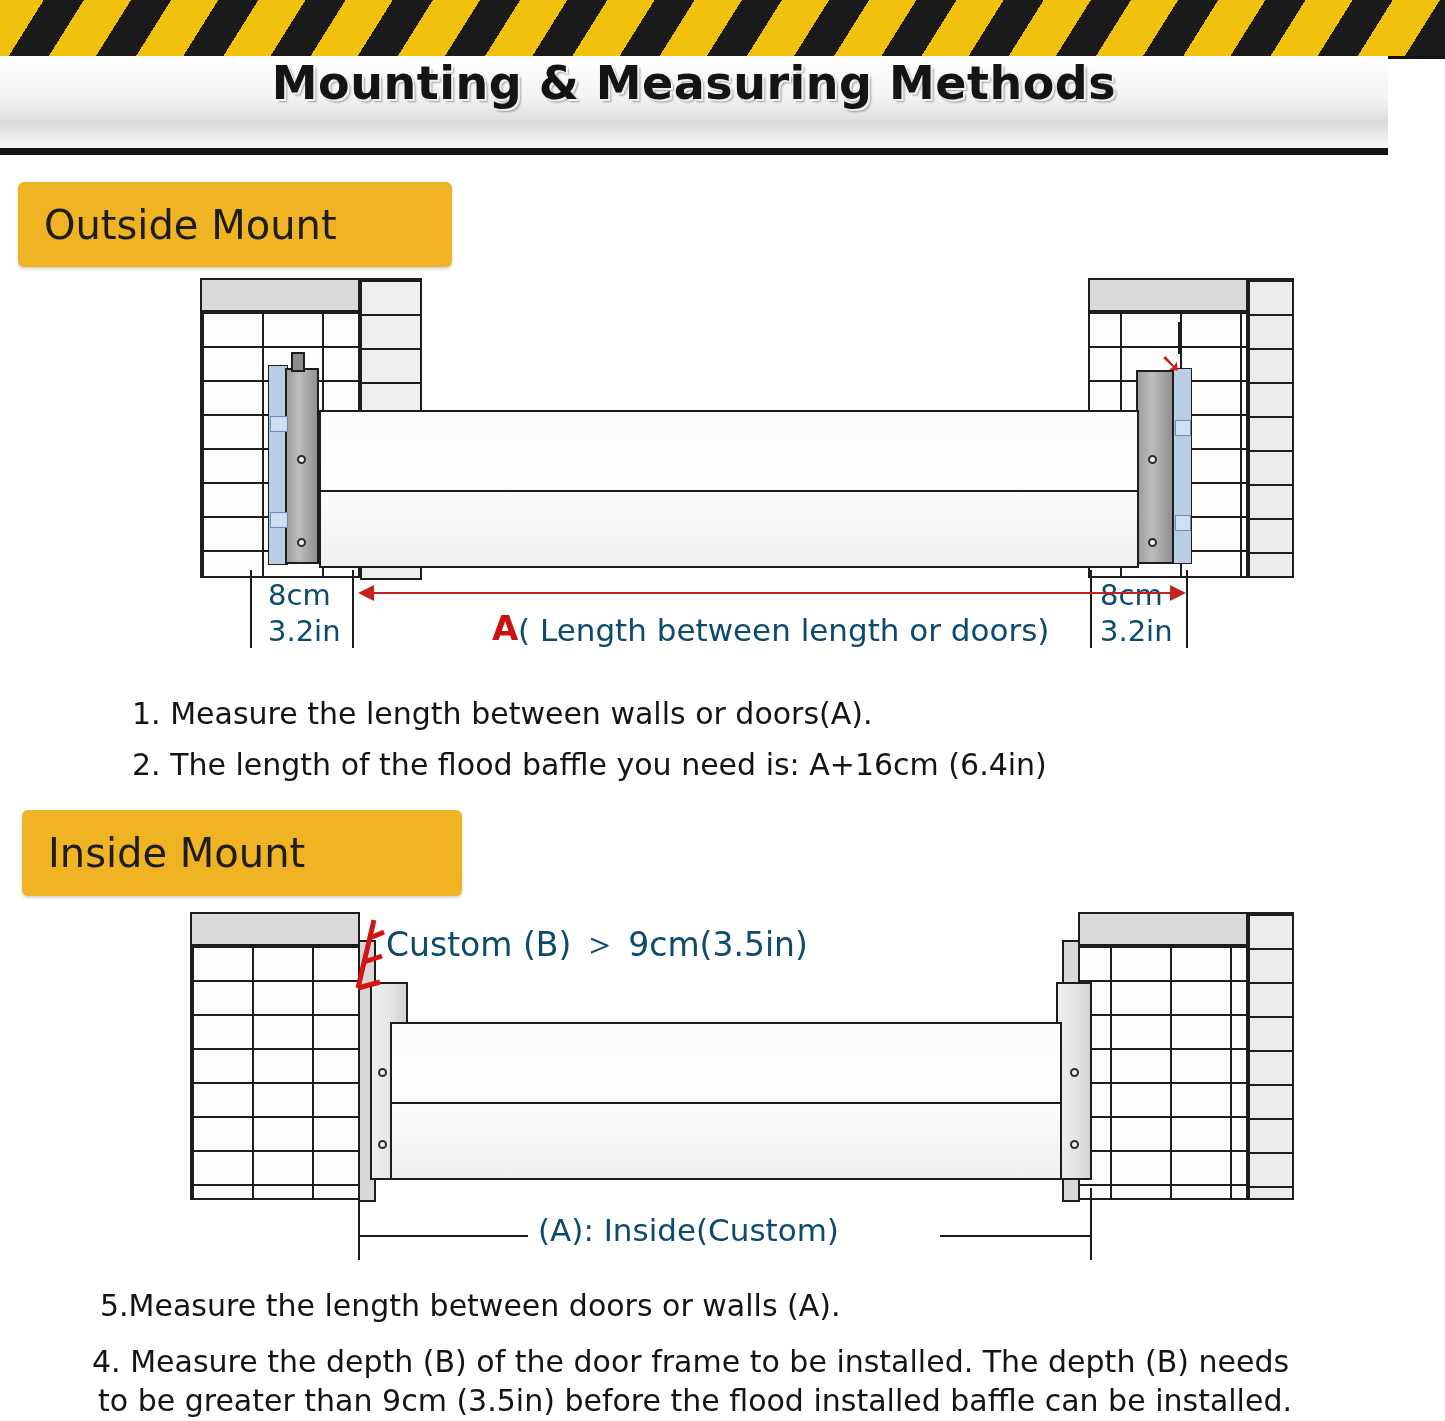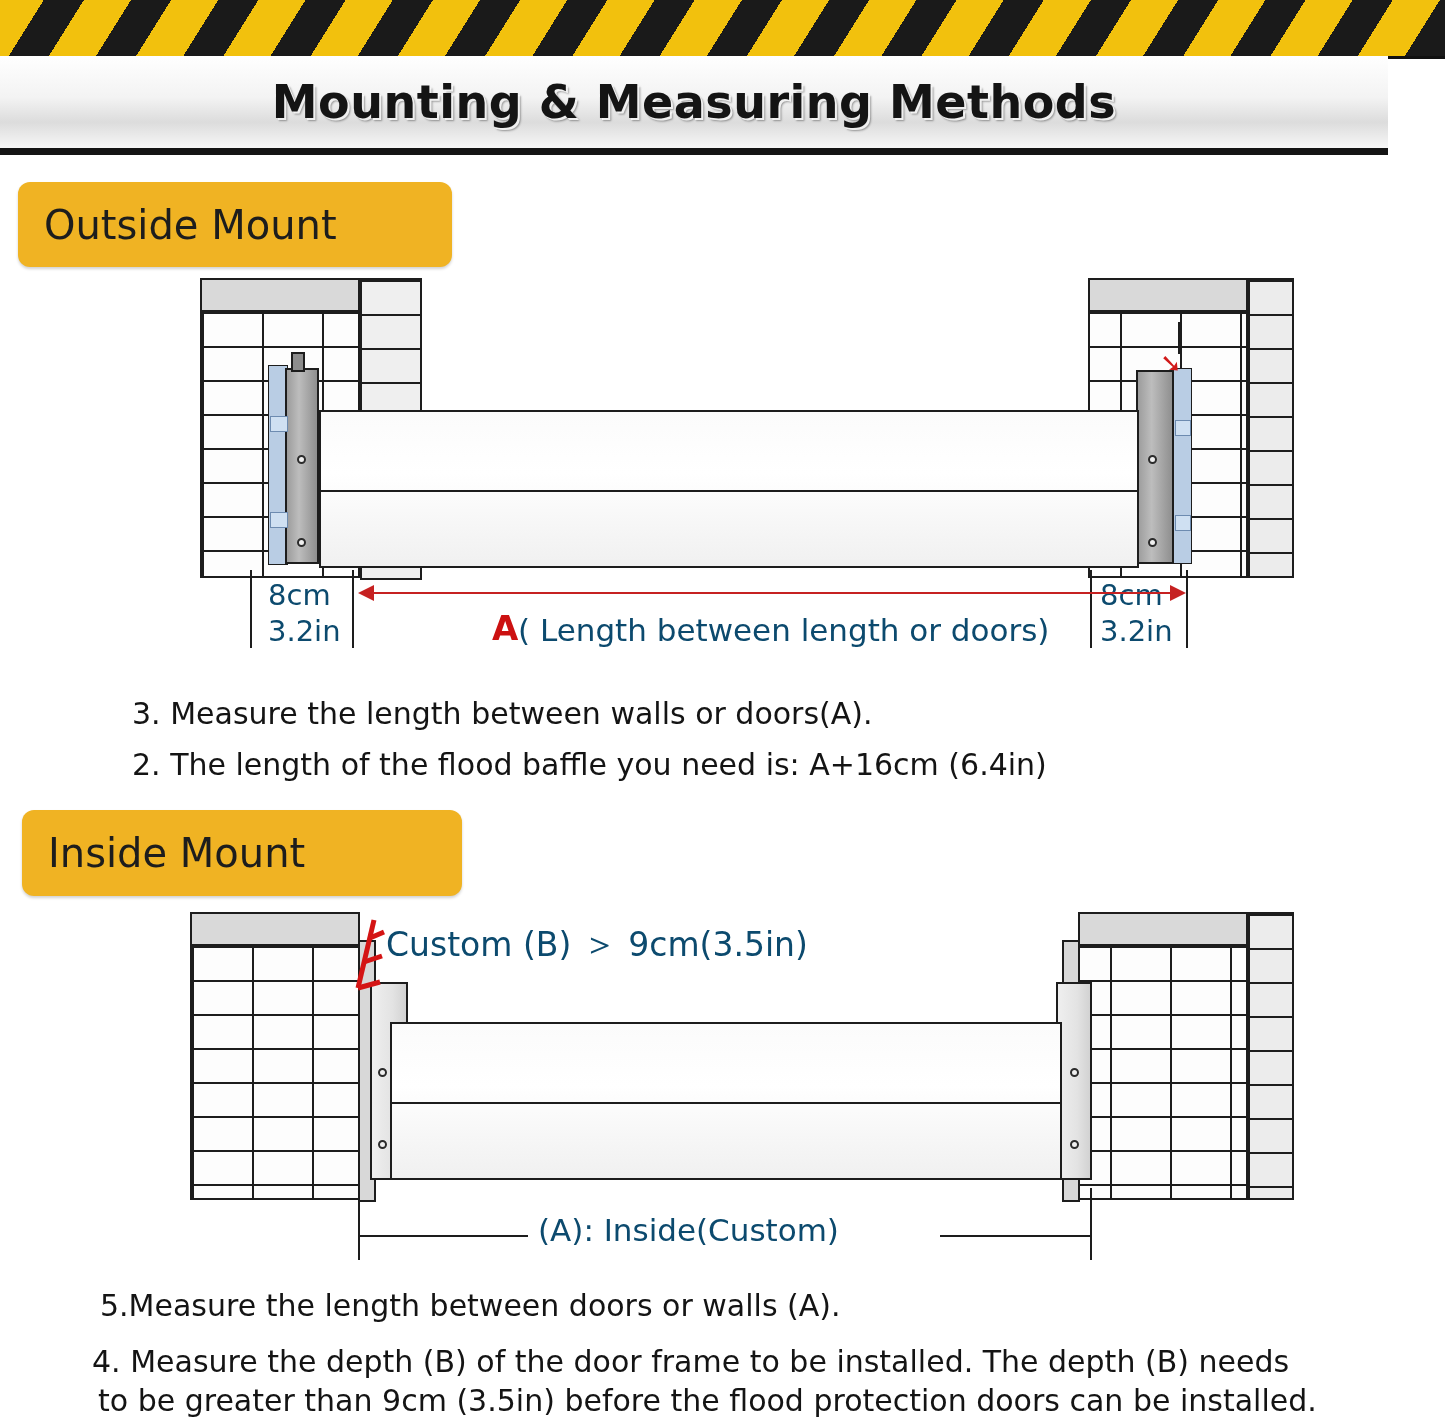--- a/index.html
+++ b/index.html
@@ -29,38 +29,38 @@
       );
     border-bottom: 3px solid #111;
   }
   .title-band {
     position: absolute;
     left: 0; top: 56px;
     width: 1388px; height: 92px;
     background: linear-gradient(to bottom, #ffffff 0%, #f3f3f3 45%, #dcdcdc 72%, #f7f7f7 100%);
     border-bottom: 7px solid #141414;
     display: flex;
-    align-items: center;
+    align-items: flex-start;
     justify-content: center;
   }
   .title-band h1 {
     margin: 0;
     font-size: 46px;
     font-weight: bold;
     letter-spacing: 0.5px;
     color: #141414;
     text-shadow: 2px 2px 0 rgba(255,255,255,0.85), 3px 3px 2px rgba(0,0,0,0.35);
     font-family: "DejaVu Sans", sans-serif;
   }
 
   
   .tag {
     position: absolute;
     background: #f0b323;
-    border-radius: 12px;
+    border-radius: 6px;
     display: flex;
     align-items: center;
     padding: 0 26px;
     box-shadow: 0 2px 3px rgba(0,0,0,0.18);
   }
   .tag span {
     font-size: 40px;
     color: #1d1d1d;
   }
   #tag-outside { left: 18px; top: 182px; width: 382px; height: 85px; }
@@ -232,21 +232,21 @@
 <div class="txt" style="left:1100px; top:578px;">8cm</div>
 <div class="txt" style="left:1100px; top:614px;">3.2in</div>
 
 <div class="dimline red" style="left:372px; top:592px; width:798px;"></div>
 <div class="arrow-l" style="left:358px; top:585px;"></div>
 <div class="arrow-r" style="left:1170px; top:585px;"></div>
 
 <div class="letter-a" style="left:492px; top:608px;">A</div>
 <div class="txt big" style="left:518px; top:612px;">( Length between length or doors)</div>
 
-<div class="note" style="left:132px; top:696px;">3. Measure the length between walls or doors(A).</div>
+<div class="note" style="left:132px; top:696px;">1. Measure the length between walls or doors(A).</div>
 <div class="note" style="left:132px; top:747px;">2. The length of the flood baffle you need is: A+16cm (6.4in)</div>
 
 <div class="tag" id="tag-inside">
   <span>Inside Mount</span>
 </div>
 
 <div class="pier" style="left:190px; top:912px; width:170px; height:288px;">
   <div class="top"></div>
   <div class="face"></div>
 </div>
@@ -283,13 +283,13 @@
 </div>
 
 <div class="vline" style="left:358px; top:1188px; height:72px;"></div>
 <div class="vline" style="left:1090px; top:1188px; height:72px;"></div>
 <div class="dimline" style="left:358px; top:1235px; width:170px;"></div>
 <div class="dimline" style="left:940px; top:1235px; width:150px;"></div>
 <div class="txt big" style="left:538px; top:1212px;">(A): Inside(Custom)</div>
 
 <div class="note" style="left:100px; top:1288px;">5.Measure the length between doors or walls (A).</div>
 <div class="note" style="left:92px; top:1344px;">4. Measure the depth (B) of the door frame to be installed. The depth (B) needs</div>
-<div class="note" style="left:98px; top:1383px;">to be greater than 9cm (3.5in) before the flood protection doors can be installed.</div>
+<div class="note" style="left:98px; top:1383px;">to be greater than 9cm (3.5in) before the flood installed baffle can be installed.</div>
 
 </body></html>

